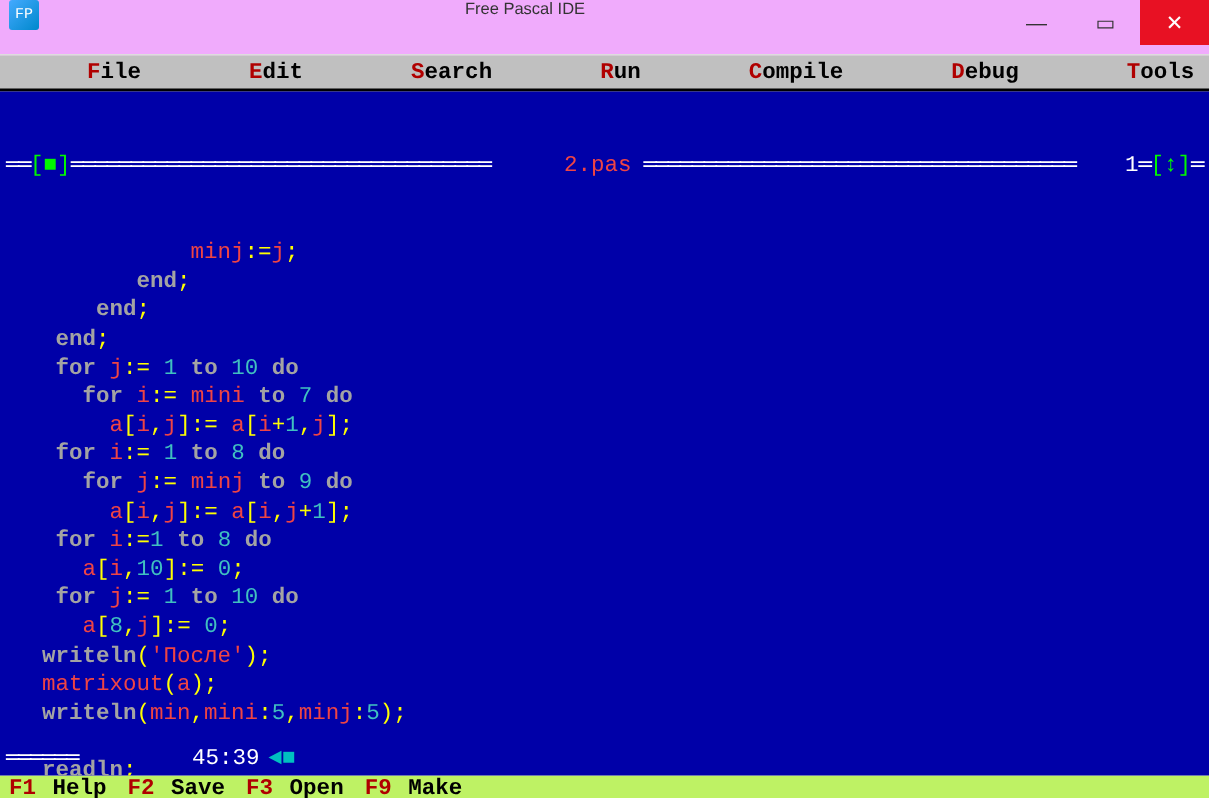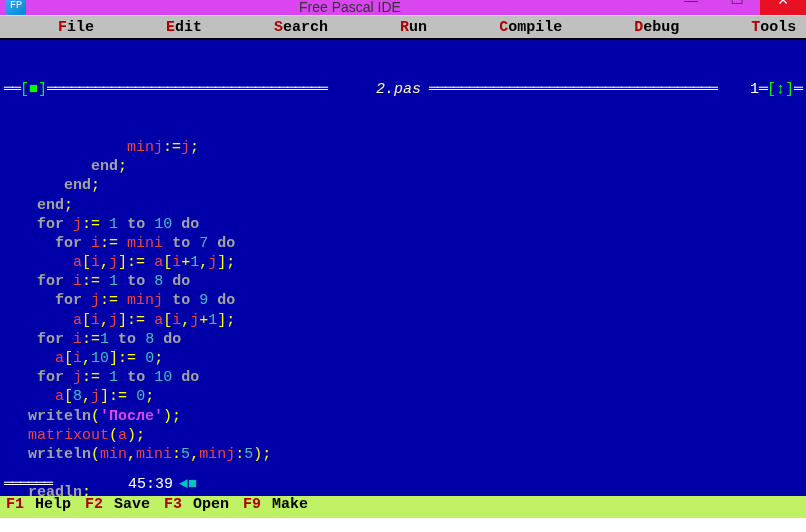--- a/index.html
+++ b/index.html
@@ -4,39 +4,39 @@
   <style>
     * { margin: 0; padding: 0; box-sizing: border-box; }
     body {
       font-family: "Consolas", "Courier New", monospace;
       background: #fff;
       width: 806px;
       height: 532px;
       overflow: hidden;
     }
     .titlebar {
-      height: 16px;
-      background: #d946ef;
+      height: 37px;
+      background: #f0abfc;
       display: flex;
-      align-items: flex-end;
+      align-items: flex-start;
       border-bottom: 1px solid #ddd;
     }
     .app-icon {
       width: 20px; height: 20px;
       margin: 0 6px;
       background: linear-gradient(135deg, #4af, #08c);
       border-radius: 2px;
       font-size: 10px; color: #fff;
       display: flex; align-items: center; justify-content: center;
     }
     .title {
       flex: 1;
       text-align: center;
       font-family: "Segoe UI", sans-serif;
-      font-size: 14px;
+      font-size: 11px;
       color: #333;
     }
     .win-controls { display: flex; }
     .win-btn {
       width: 46px; height: 30px;
       display: flex; align-items: center; justify-content: center;
       font-family: "Segoe UI", sans-serif;
       font-size: 14px;
     }
     .win-btn.close { background: #e81123; color: #fff; }
@@ -73,27 +73,27 @@
       display: flex;
       align-items: center;
     }
     .frame-top .left-mark { color: #00f800; }
     .frame-top .right-mark { color: #00f800; }
     .frame-line {
       flex: 1;
       overflow: hidden;
       color: #fff;
     }
-    .filename { color: #fef9c3; font-style: italic; }
+    .filename { color: #ef4444; }
     .code { padding-left: 6px; }
     .kw { color: #a3a3a3; font-weight: bold; }
     .num { color: #40c0c0; }
     .sym { color: #ffff00; }
     .ident { color: #ef4444; }
-    .str { color: #d946ef; font-weight: bold; }
+    .str { color: #ef4444; }
     .bottom-ruler {
       position: absolute;
       bottom: 2px; left: 4px; right: 4px;
       color: #fff;
       display: flex;
     }
     .bottom-ruler .pos { color: #fff; margin-left: 76px; }
     .bottom-ruler .scroll-marks { color: #00c0c0; margin-left: 6px; }
     .status {
       height: 22px;

